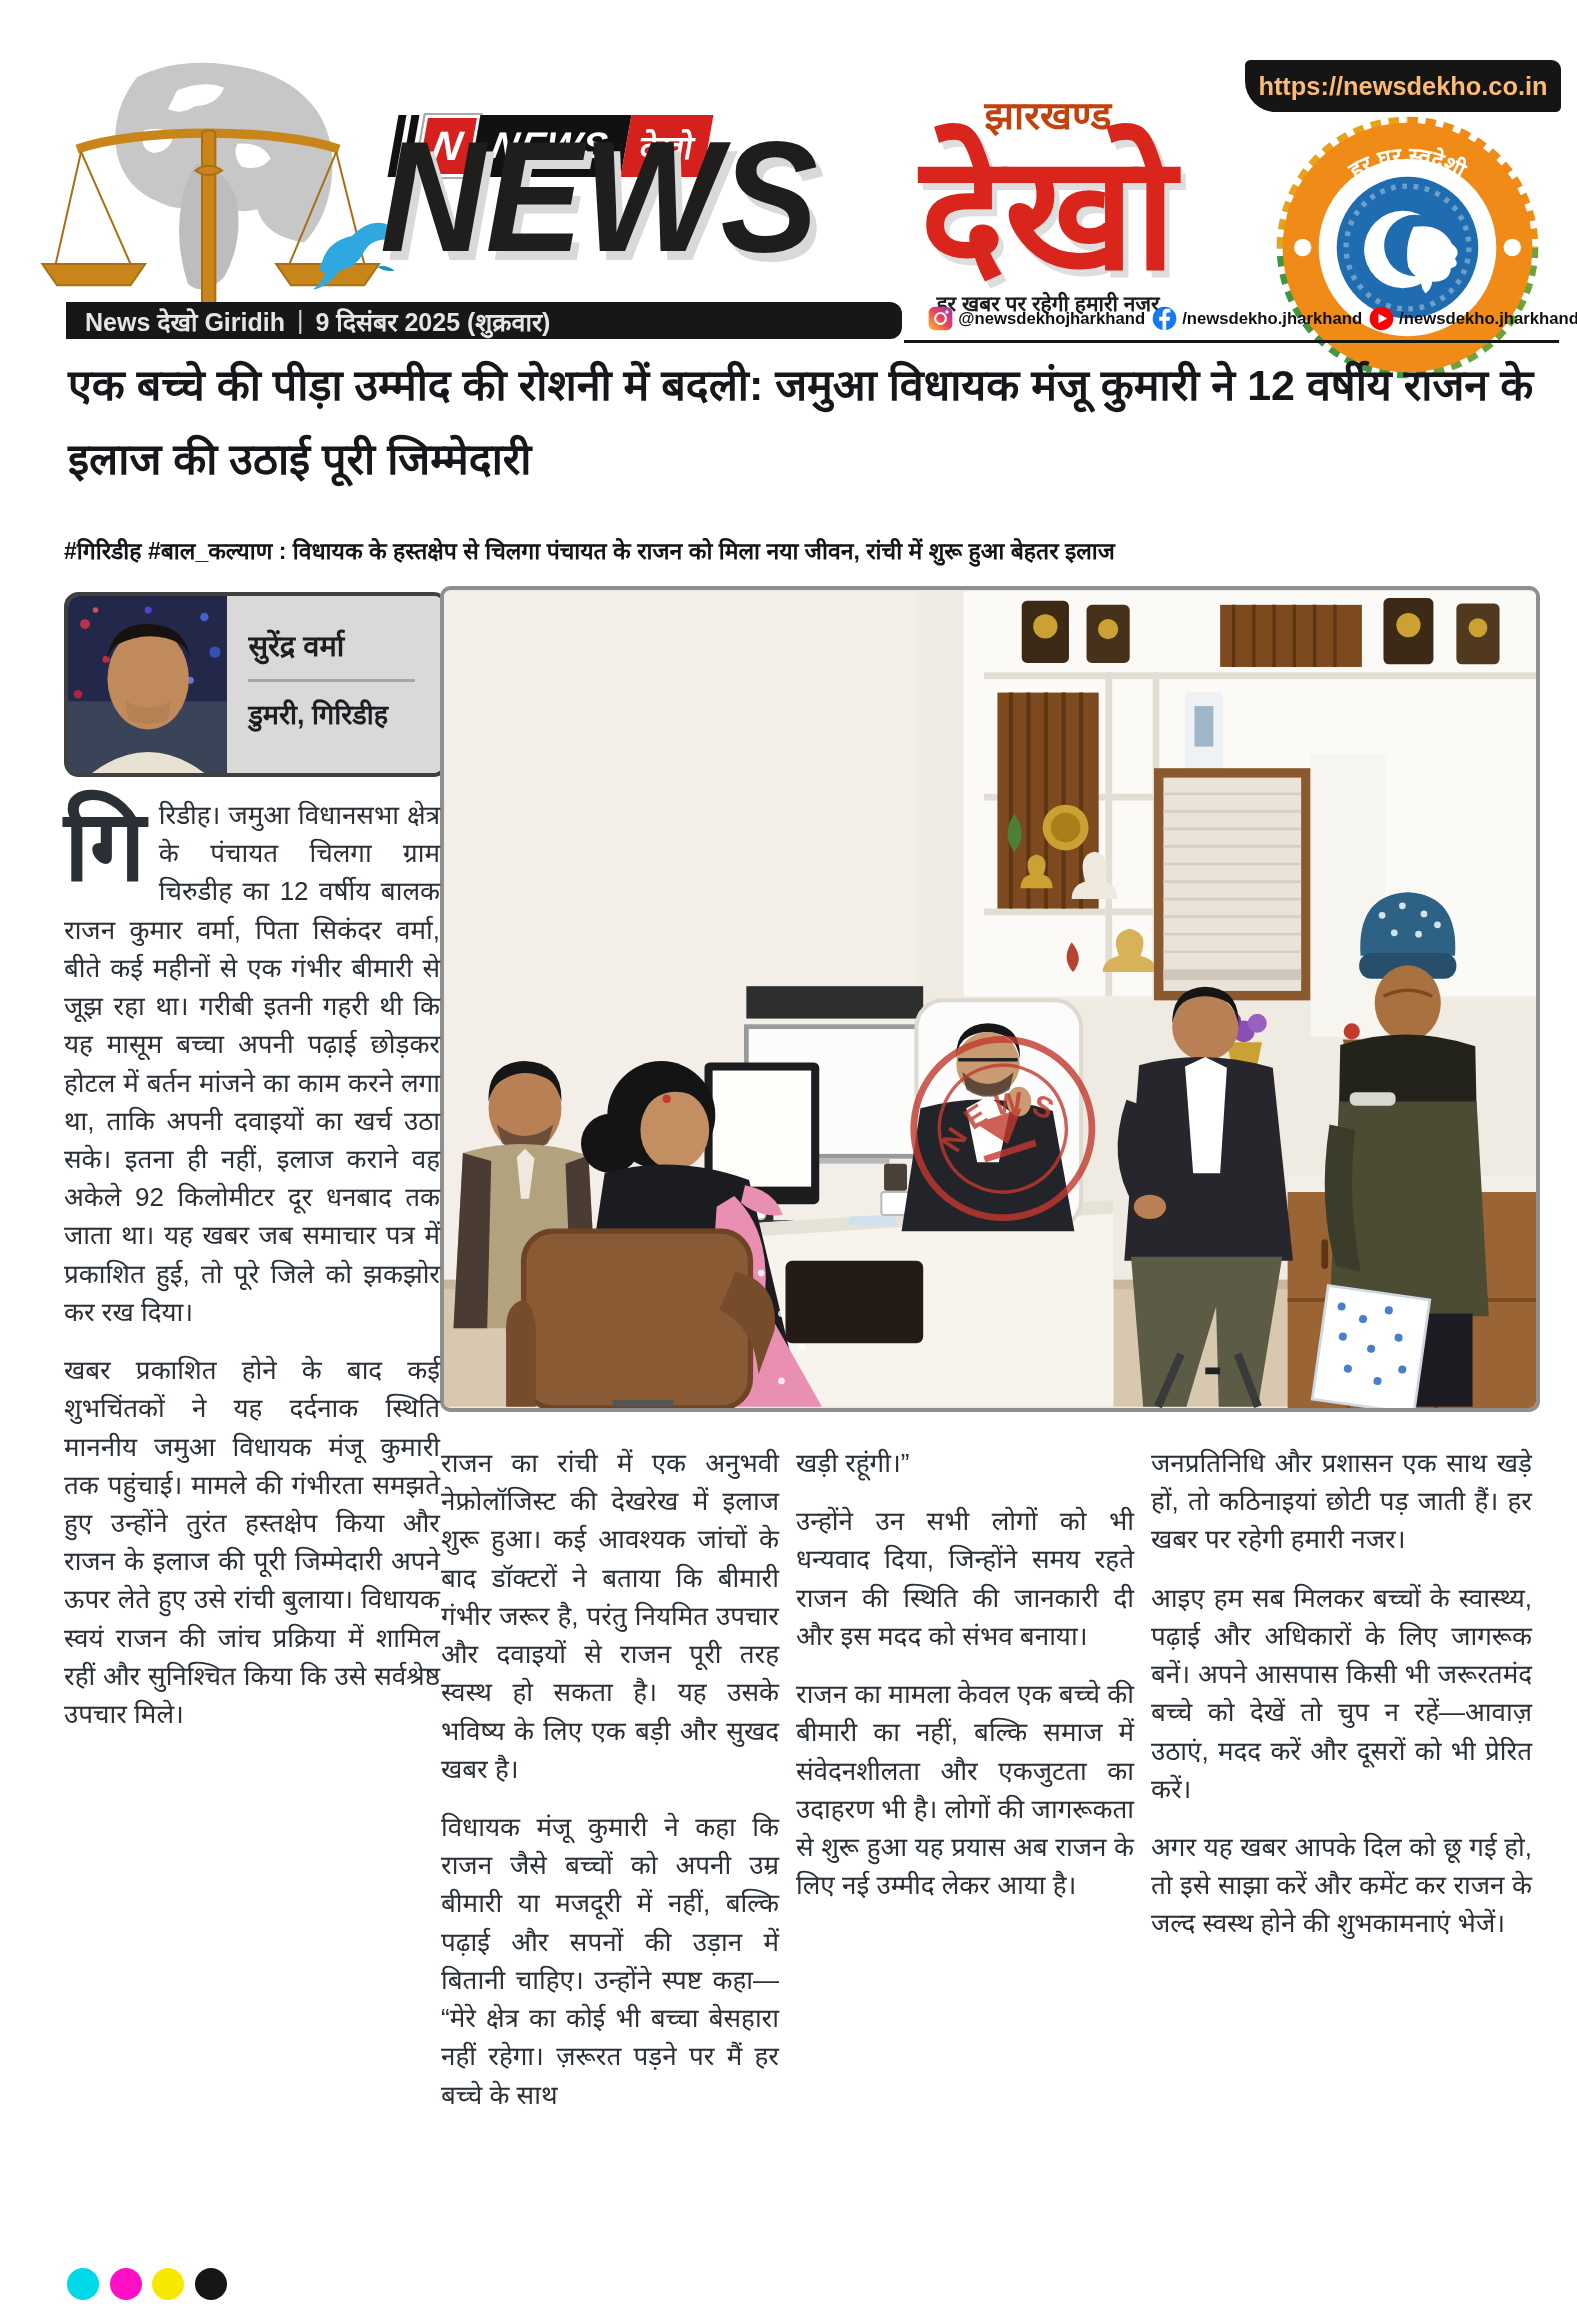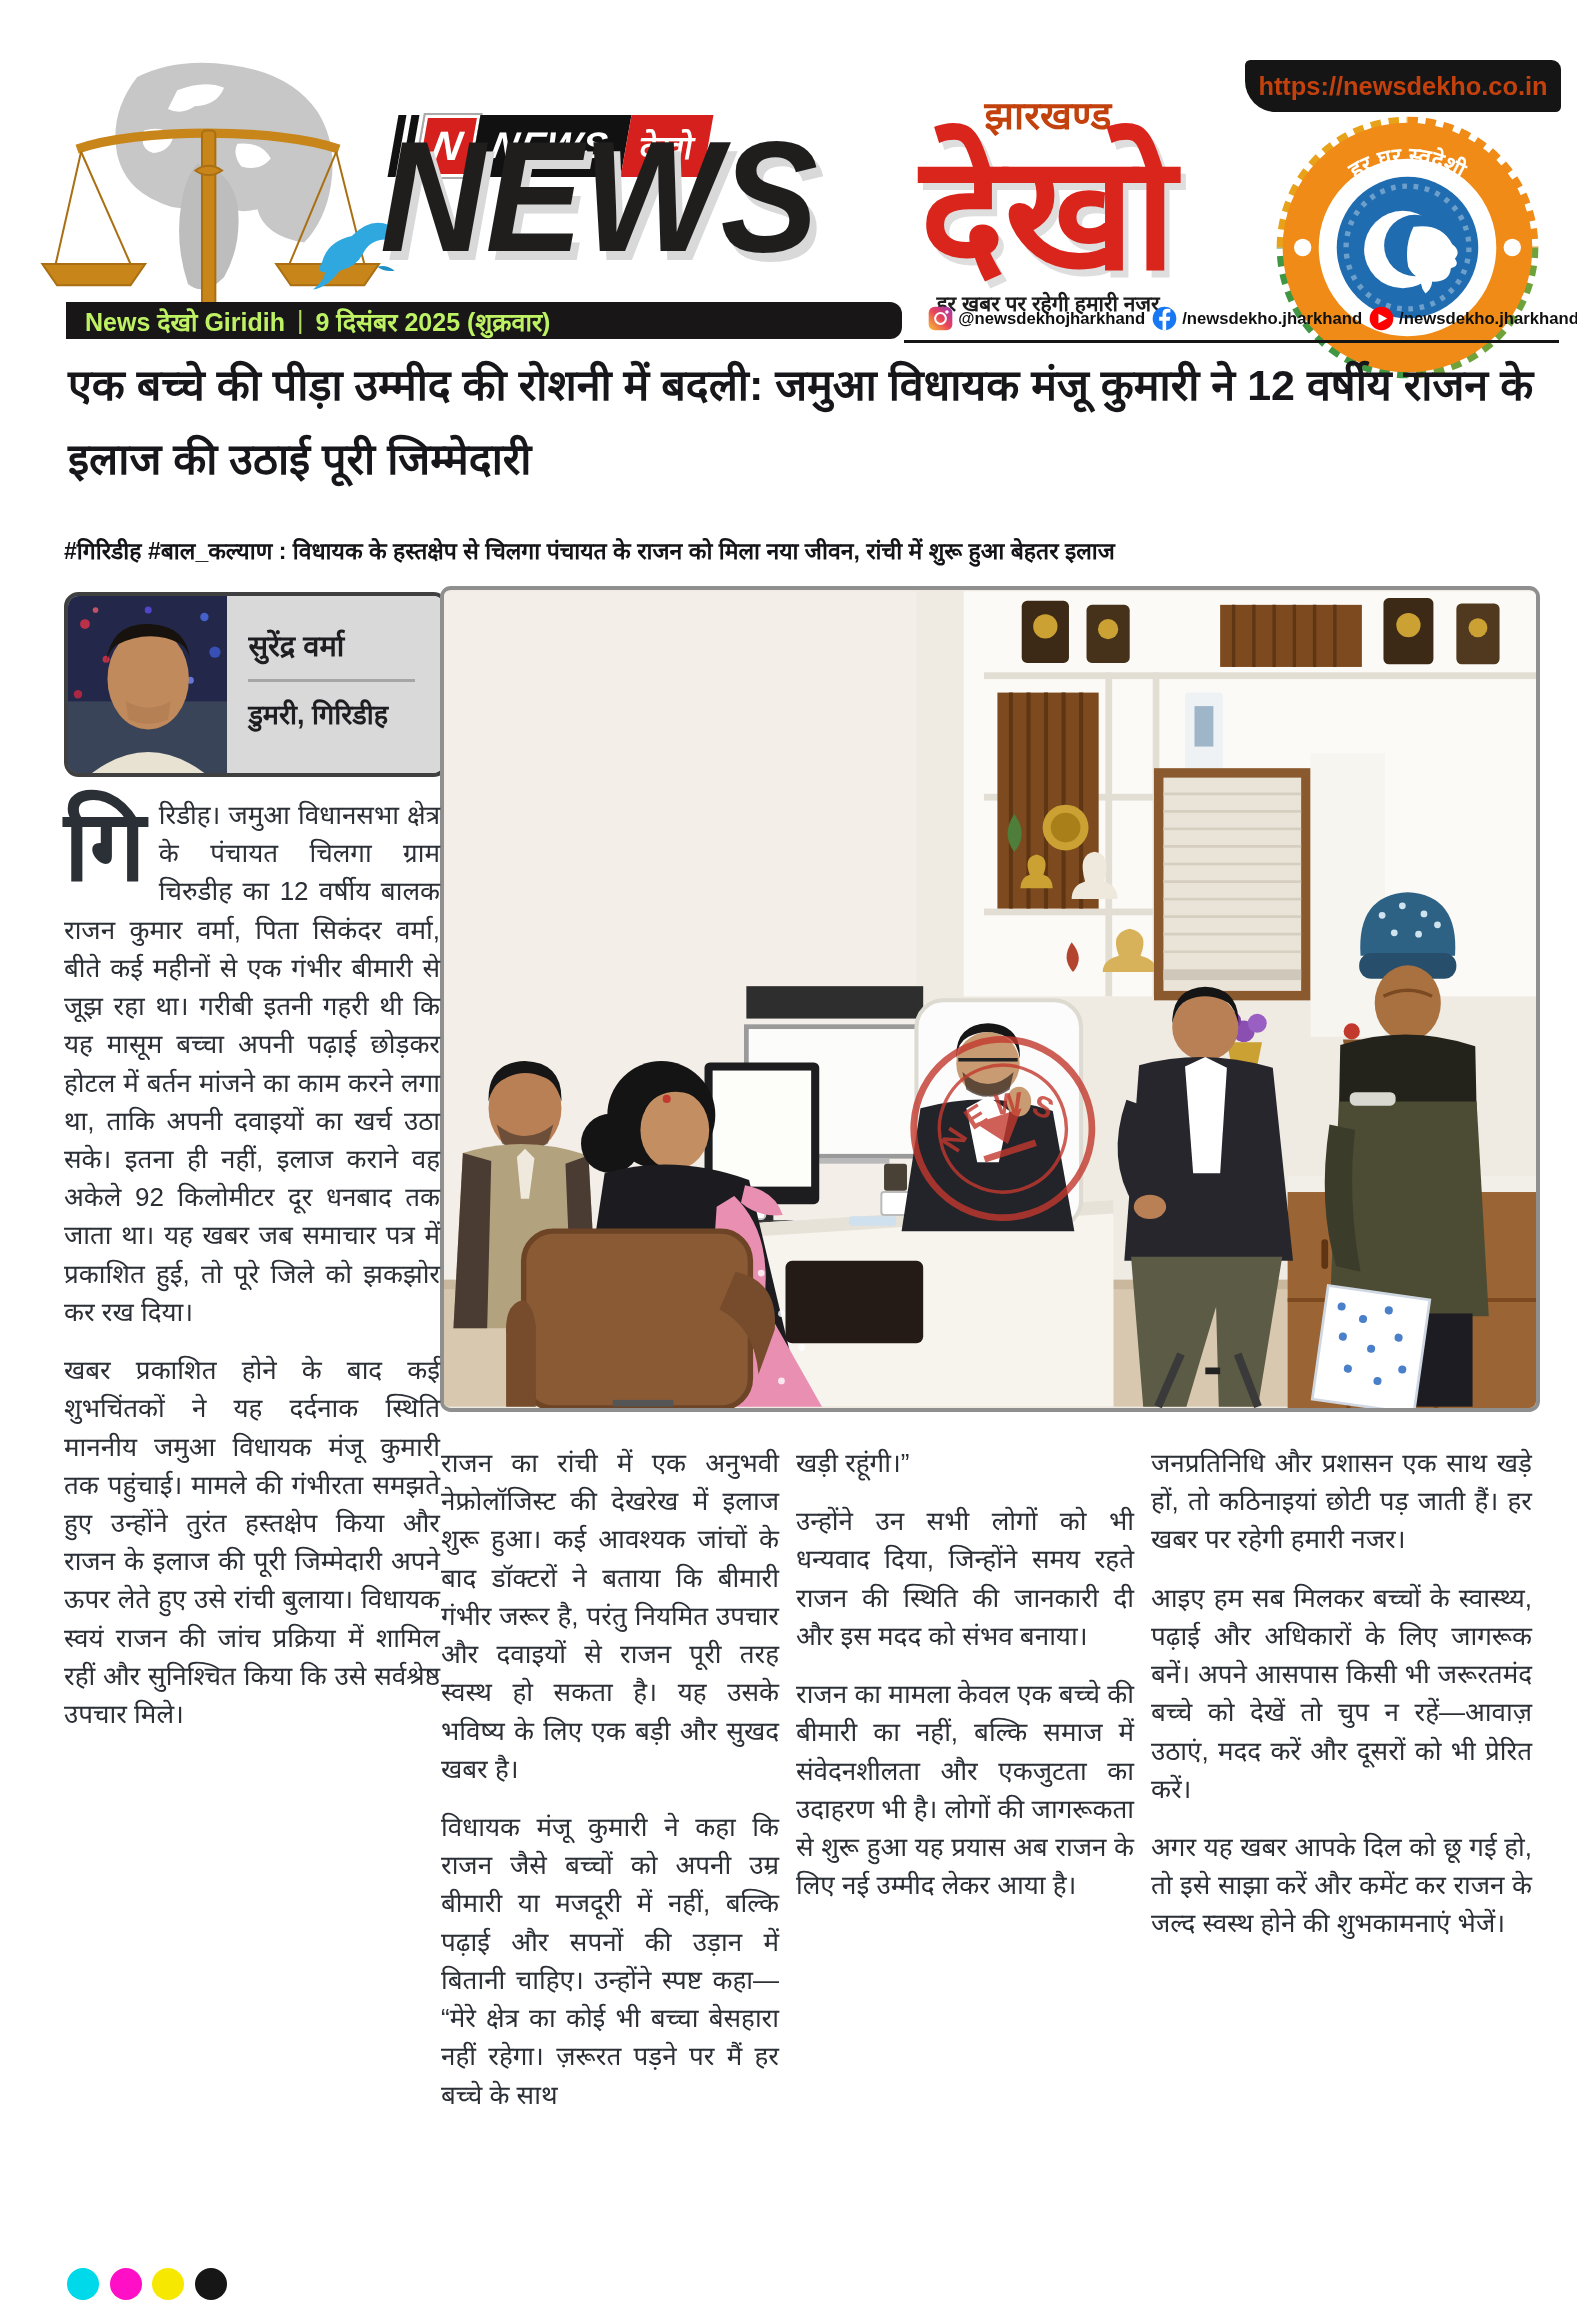--- a/index.html
+++ b/index.html
@@ -18,27 +18,27 @@
   .sl-news{background:#111;color:#fff;font-weight:900;font-style:italic;font-size:37px;
         display:flex;align-items:center;padding:0 17.4px;letter-spacing:1.3px;}
   .sl-dekho{background:#d6201d;color:#fff;font-weight:800;font-size:33px;display:flex;
         align-items:center;padding:0 14.7px;}
   .big-news{left:380px;top:124px;font-size:146px;line-height:1;font-weight:900;font-style:italic;
         color:#201d1d;letter-spacing:0px;text-shadow:6.7px 8px 0 #d9d9d9;transform:scaleY(1.08);}
   .dekho-block{left:881px;top:87px;width:334px;text-align:center;}
   .jh{font-size:39px;font-weight:700;color:#c2410c;}
   .dekho-big{font-size:159px;line-height:.92;font-weight:900;color:#da251c;text-shadow:5.3px 6.7px 0 #dedede;}
   .tagline{font-size:21px;font-weight:800;color:#1c1c1c;margin-top:2.7px;}
-  .url-banner{left:1245px;top:60px;width:316px;height:52px;background:#151515;color:#c2410c;
+  .url-banner{left:1245px;top:60px;width:316px;height:52px;background:#151515;color:#fdba74;
         font-size:25.4px;font-weight:800;display:flex;align-items:center;justify-content:center;
         border-radius:5.3px 9.4px 5.3px 31px;}
   .badge{left:1272px;top:112px;width:271px;height:271px;}
 
   
-  .date-bar{left:66px;top:302px;width:836px;height:37px;background:#181617;color:#bef264;
+  .date-bar{left:66px;top:302px;width:836px;height:37px;background:#181617;color:#e5e5e5;
         display:flex;align-items:center;gap:12px;padding-left:19px;box-sizing:border-box;
         font-size:25px;font-weight:700;border-radius:0 12px 12px 0;}
   .date-sep{font-weight:400;opacity:.9;}
   .social-row{left:928px;top:306px;display:flex;align-items:center;gap:6.7px;}
   .social-item{display:flex;align-items:center;gap:5.3px;}
   .social-item .handle{font-size:16.7px;font-weight:700;color:#101010;white-space:nowrap;}
   .icon-svg{width:25px;height:25px;display:block;}
   .social-rule{left:904px;top:340px;width:655px;height:2.7px;background:#151515;}
 
   

